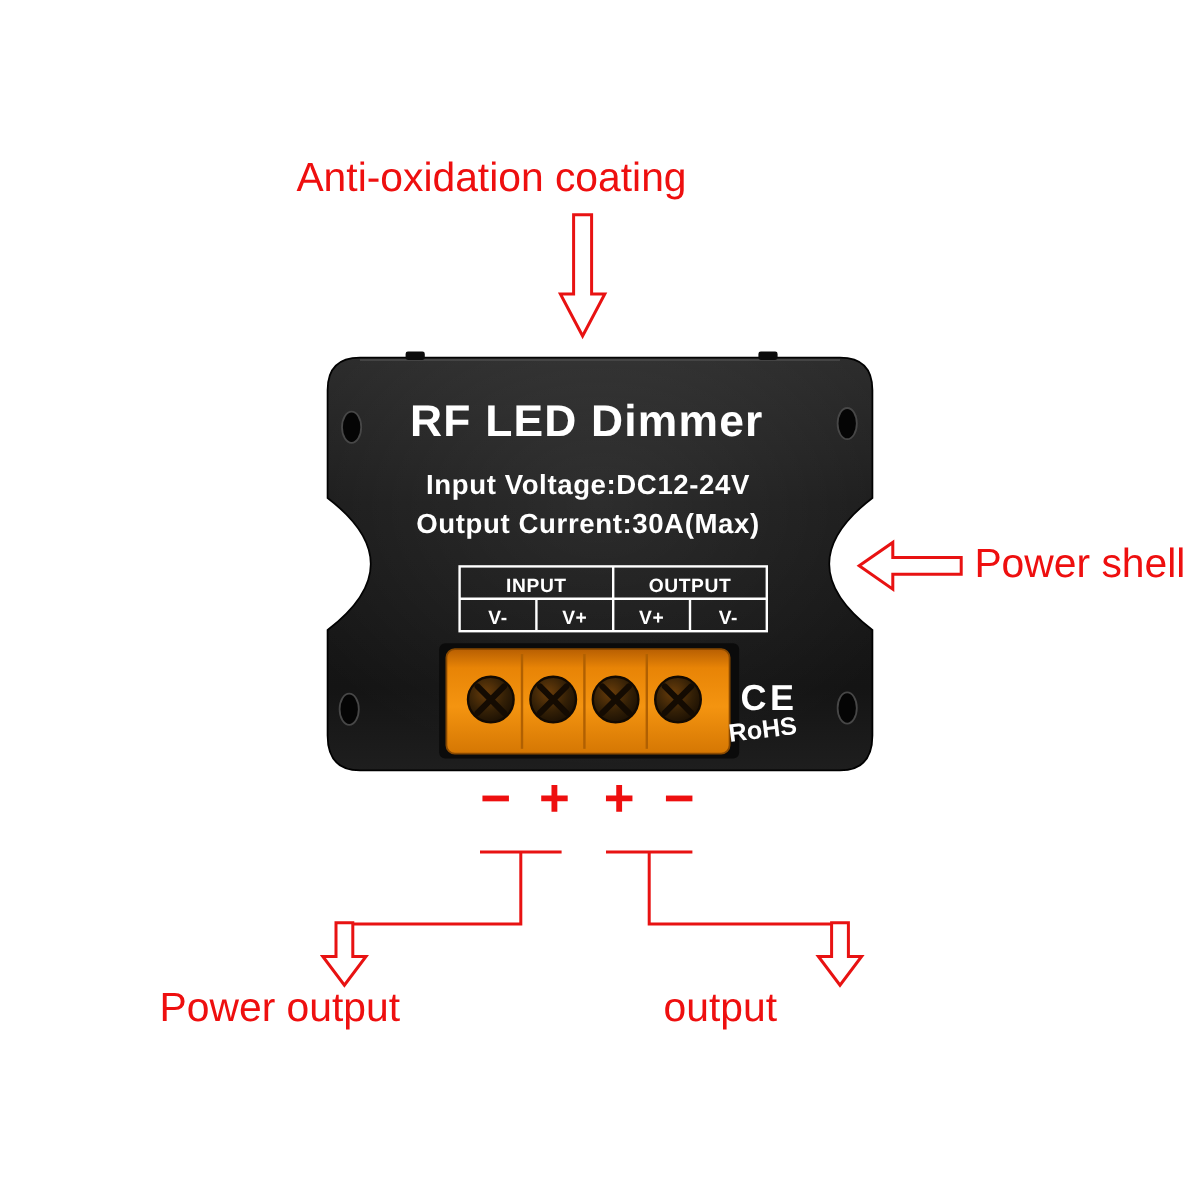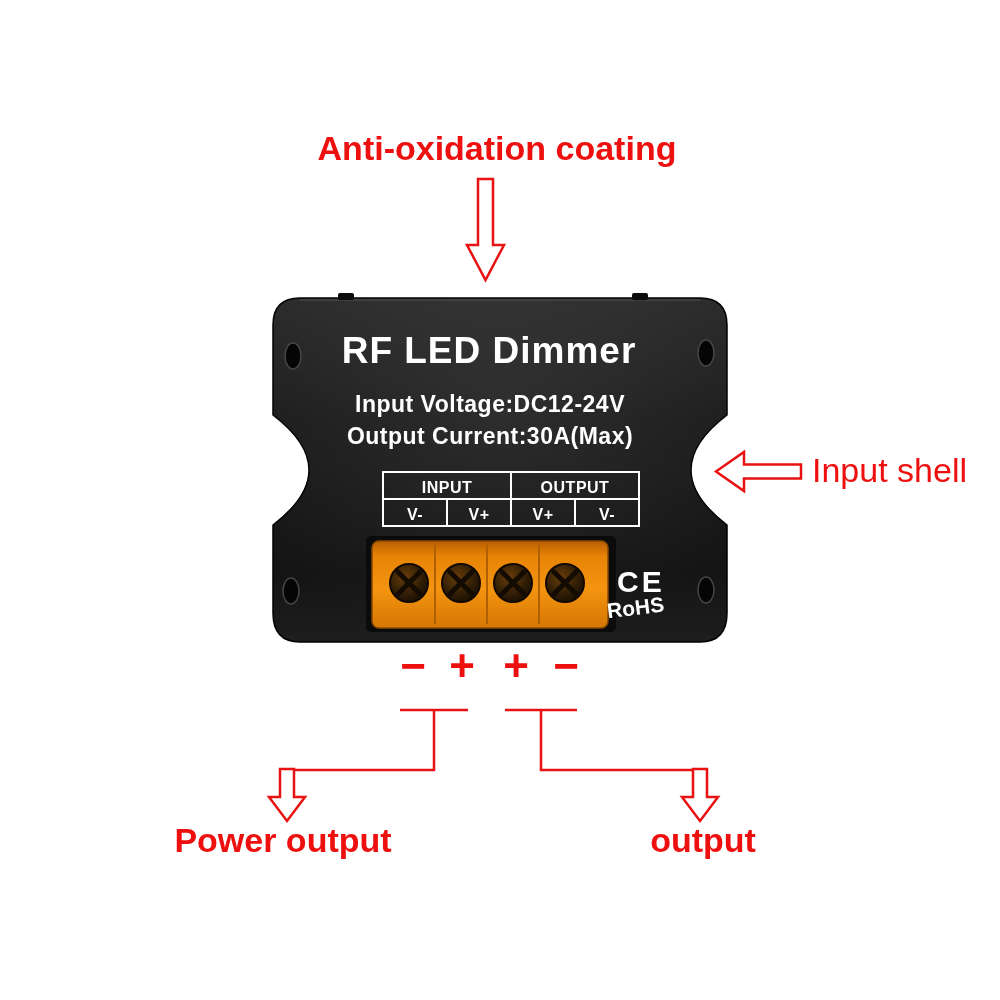--- a/index.html
+++ b/index.html
@@ -1,20 +1,20 @@
 <!DOCTYPE html>
 <html><head>
 <meta charset="utf-8">
 <style>
   html,body{margin:0;padding:0;background:#fff;}
   .stage{position:relative;width:1000px;height:1000px;background:#ffffff;
          font-family:"Liberation Sans",sans-serif;overflow:hidden;}
   .canvas{position:absolute;left:0;top:0;width:1000px;height:1000px;}
   .note{position:absolute;color:#ee0f0f;font-size:34px;white-space:nowrap;line-height:1.1;}
-  .note.center{text-align:center;font-weight:bold;}
+  .note.center{text-align:left;}
   .pol{position:absolute;color:#ee0f0f;font-weight:700;font-size:44px;width:60px;
        text-align:center;line-height:1;}
   
   .t-title{font:700 37px "Liberation Sans",sans-serif;fill:#ffffff;letter-spacing:1px;}
   .t-spec{font:700 23px "Liberation Sans",sans-serif;fill:#ffffff;letter-spacing:.5px;}
   .t-cell{font:700 16px "Liberation Sans",sans-serif;fill:#ffffff;letter-spacing:.5px;}
   .t-ce{font:700 30px "Liberation Sans",sans-serif;fill:#ffffff;letter-spacing:3px;}
   .t-rohs{font:700 21px "Liberation Sans",sans-serif;fill:#ffffff;}
   .wireline{stroke:#e81212;stroke-width:2.5;fill:none;}
   .hollow-arrow{fill:#ffffff;stroke:#e81212;stroke-width:2.5;stroke-linejoin:miter;}
@@ -121,21 +121,21 @@
       <path class="wireline" d="M505,710 L577,710 M541,710 L541,770 L700,770"></path>
 
       <path class="hollow-arrow" d="M478,179 L493,179 L493,245 L504,245 L485.5,280 L467,245 L478,245 Z"></path>
       <path class="hollow-arrow" d="M716,471.5 L744,452 L744,464.5 L801,464.5 L801,478.5 L744,478.5 L744,491 Z"></path>
       <path class="hollow-arrow" d="M280,769 L294,769 L294,797 L305,797 L287,821 L269,797 L280,797 Z"></path>
       <path class="hollow-arrow" d="M693,769 L707,769 L707,797 L718,797 L700,821 L682,797 L693,797 Z"></path>
     </g>
   </svg>
 
   <div class="note center" style="left:247px;top:130px;width:500px;">Anti-oxidation coating</div>
-  <div class="note" style="left:812px;top:452px;">Input shell</div>
+  <div class="note" style="left:812px;top:452px;">Power shell</div>
   <div class="note center" style="left:133px;top:822px;width:300px;">Power output</div>
   <div class="note center" style="left:553px;top:822px;width:300px;">output</div>
 
   <span class="pol" style="left:383px;top:644px;">−</span>
   <span class="pol" style="left:432px;top:644px;">+</span>
   <span class="pol" style="left:486px;top:644px;">+</span>
   <span class="pol" style="left:536px;top:644px;">−</span>
 
 </div>
 

